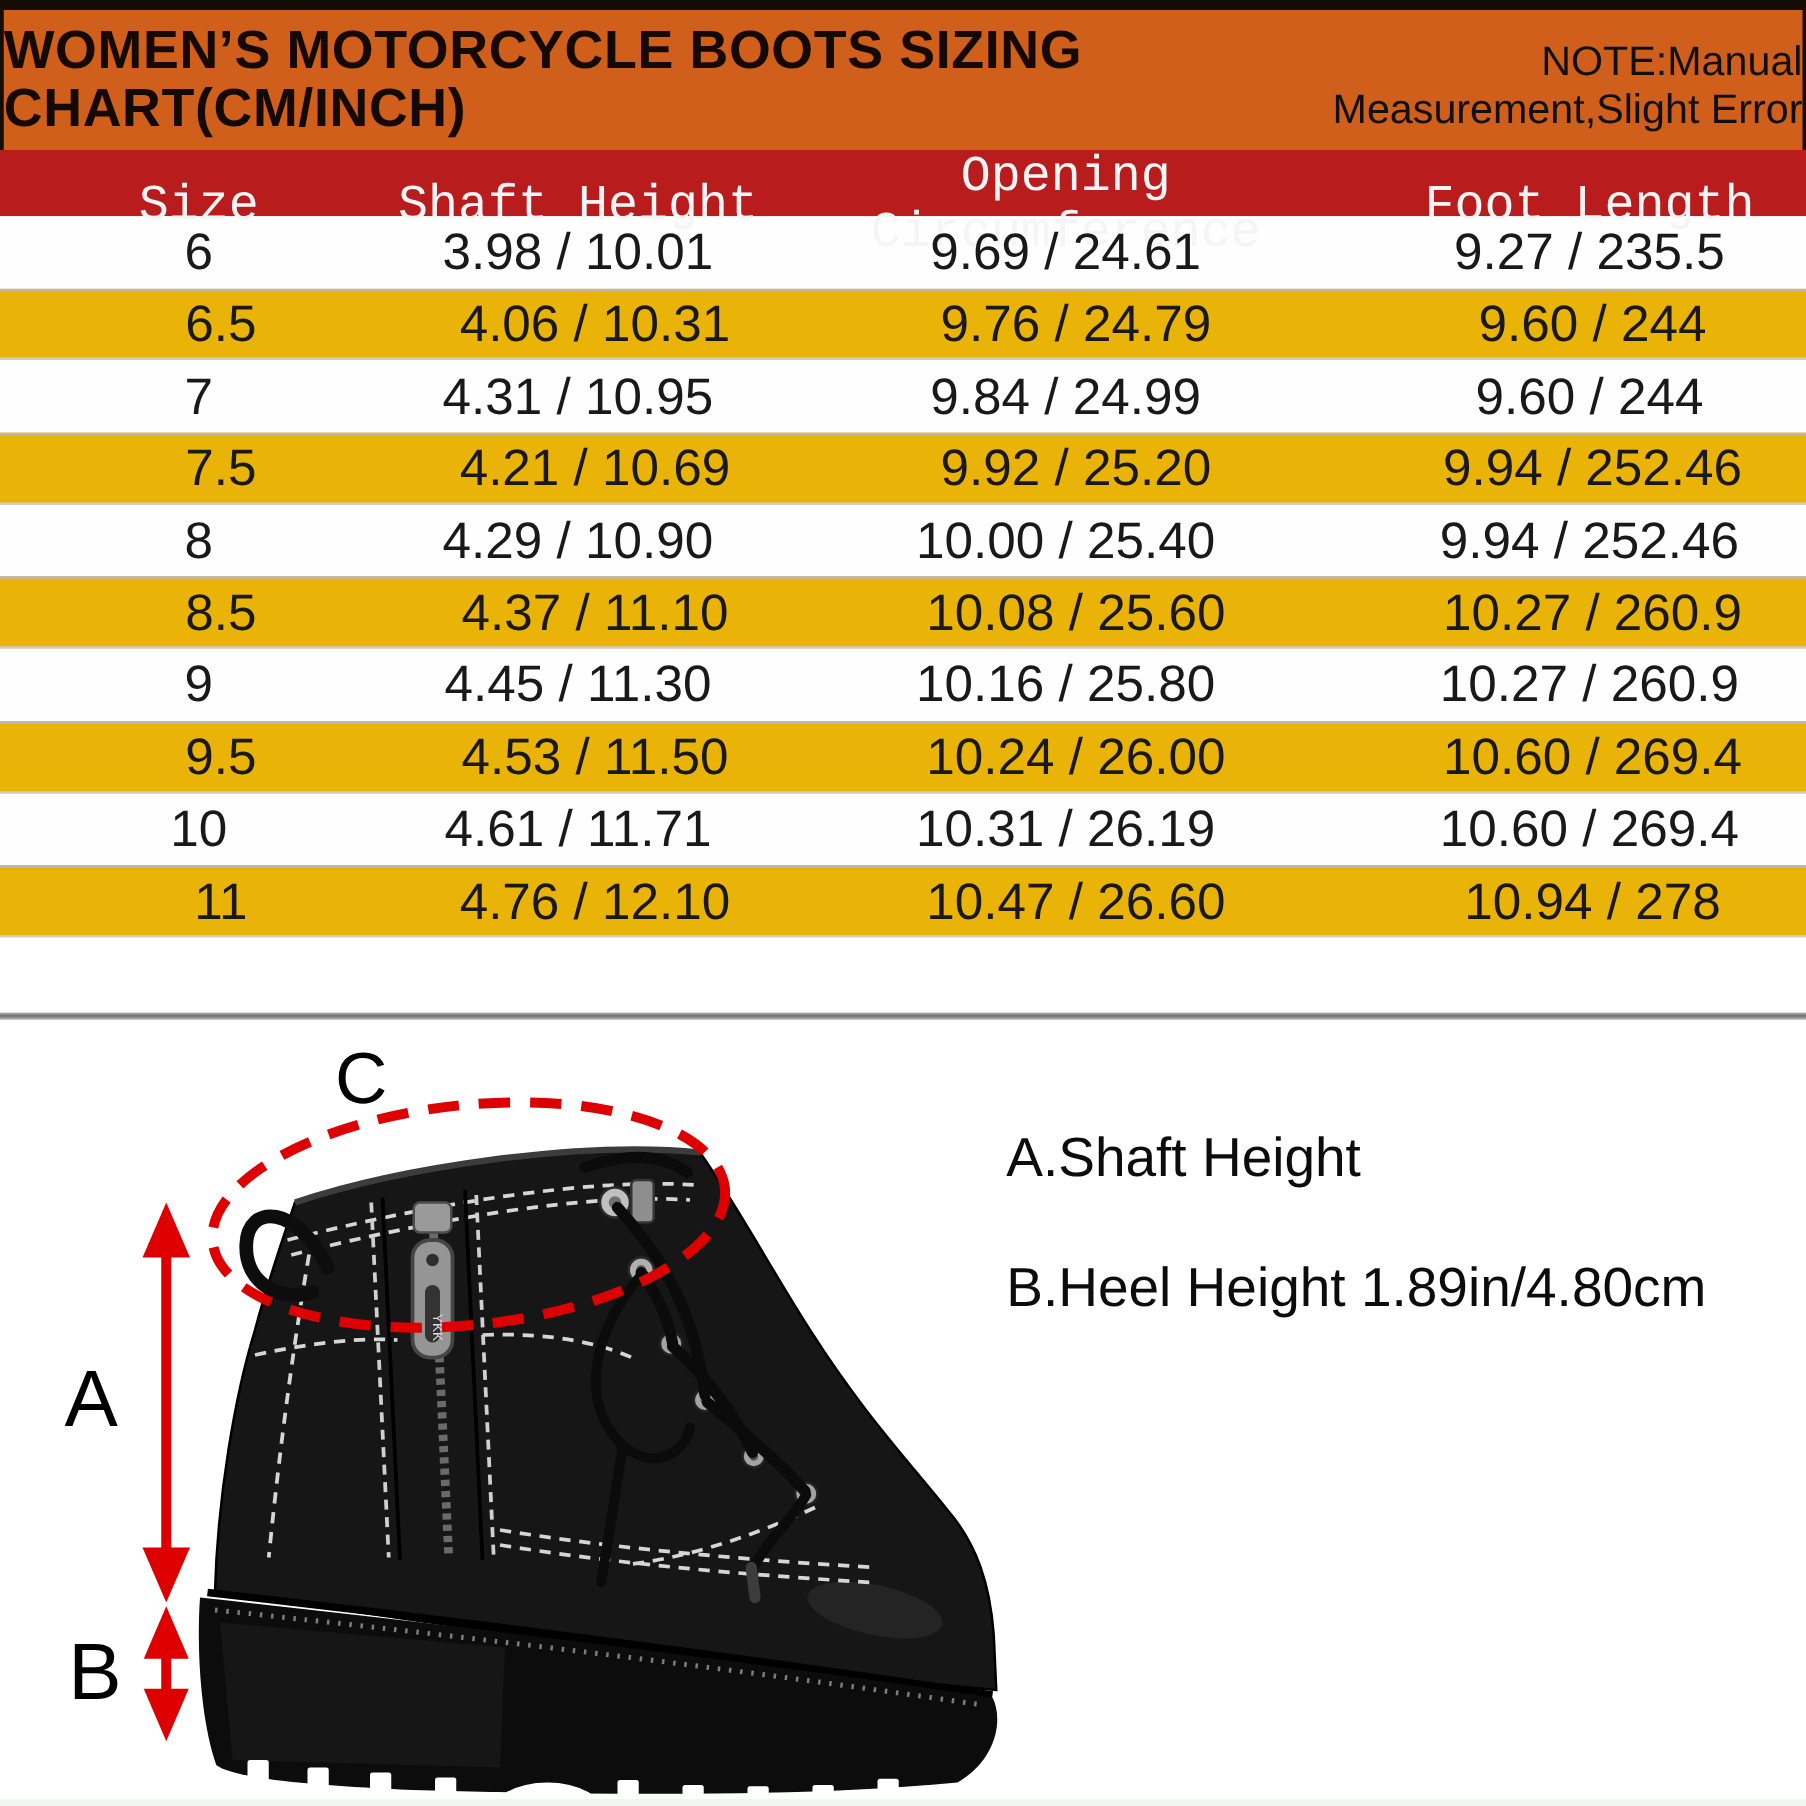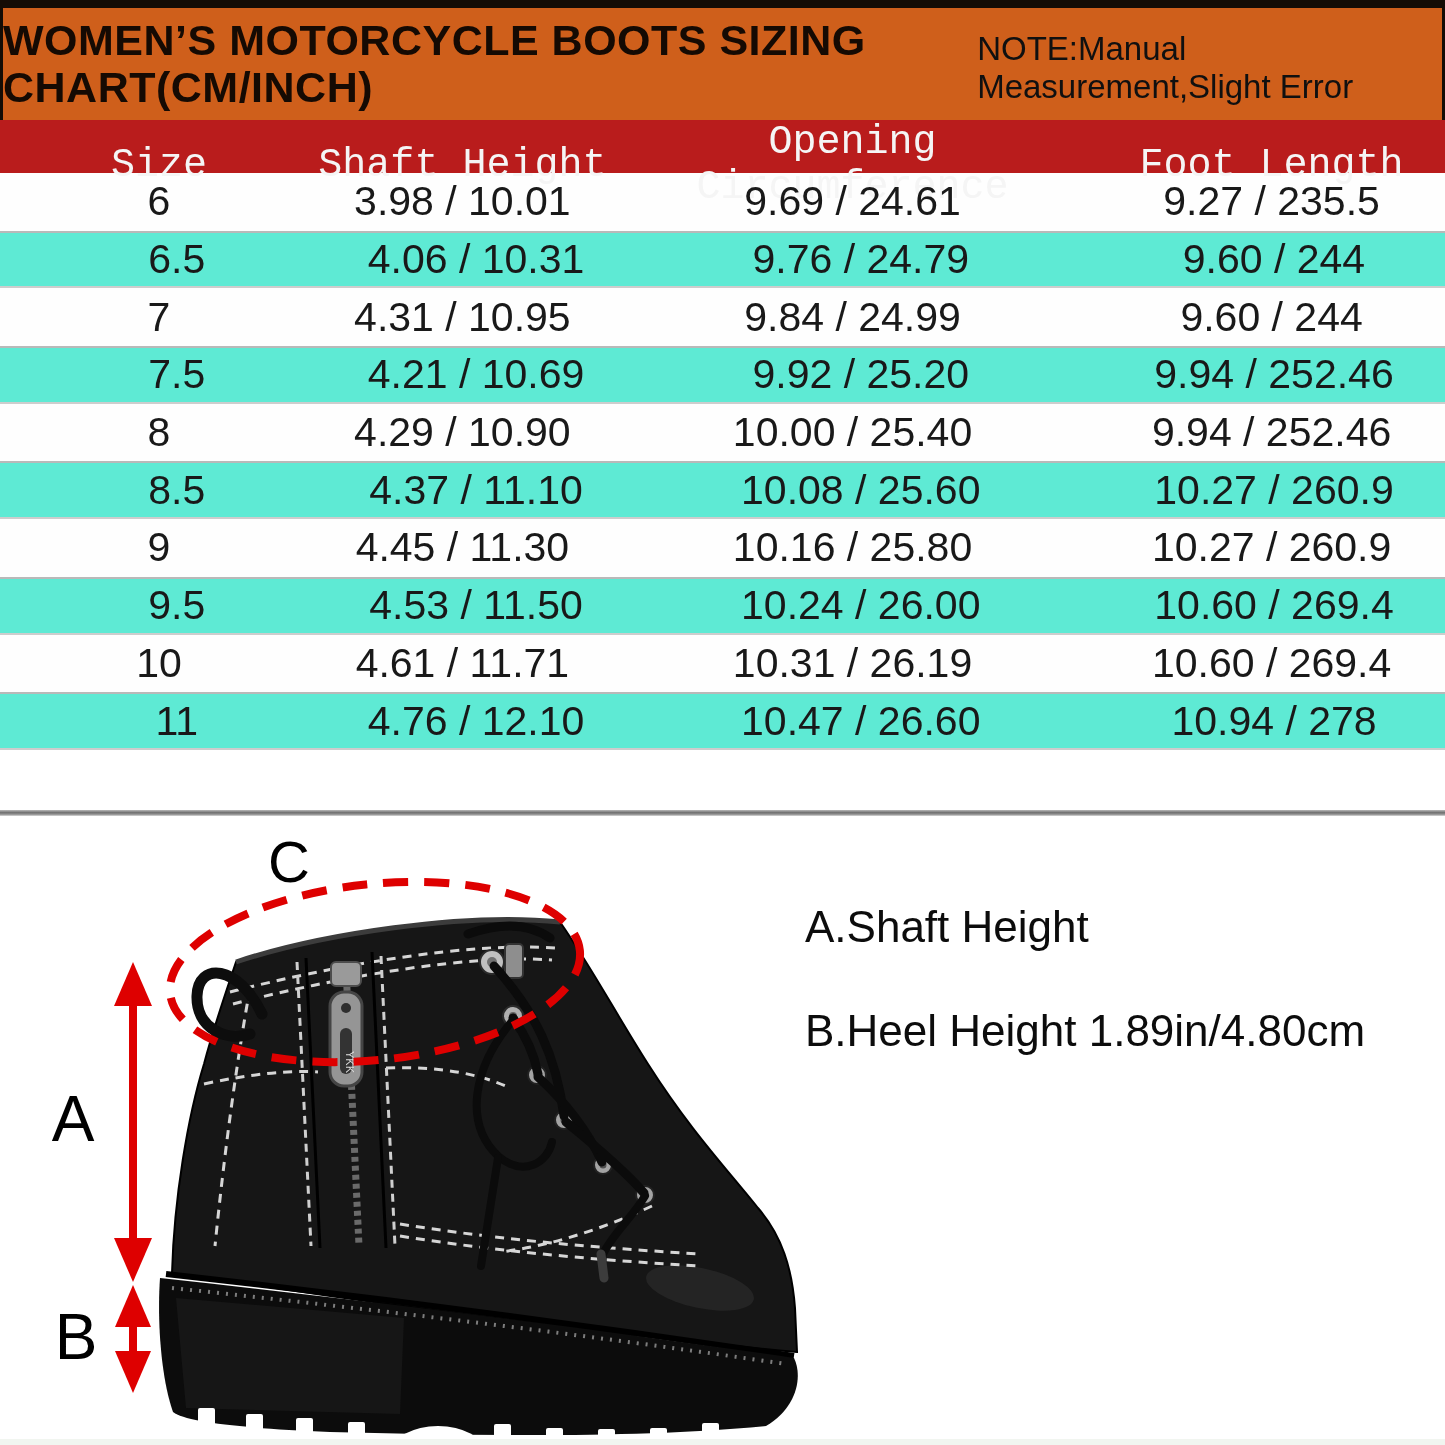--- a/index.html
+++ b/index.html
@@ -9,26 +9,26 @@
     font-family:"Liberation Sans","DejaVu Sans",sans-serif;color:#191919;
   }
   .top-strip{height:8px;background:#140c05;}
   .banner{
     height:112px;background:#cf5f1b;border-left:3px solid #140c05;border-right:3px solid #140c05;
     display:flex;flex-direction:row;align-items:center;justify-content:center;
   }
   .banner h1{
     margin:0;font-size:43px;font-weight:bold;color:#150a03;letter-spacing:.5px;line-height:1.1;
   }
-  .banner .note{margin-top:7px;font-size:33px;color:#101010;}
+  .banner .note{margin-top:7px;font-size:33px;color:#101010;text-align:right;}
   .grid-row{display:grid;grid-template-columns:22% 20% 34% 24%;align-items:center;text-align:center;}
   .thead{height:53px;background:#b91c1c;color:#f5f5f5;font-size:40px;font-family:Liberation Mono, monospace;}
   .tbody .grid-row{height:57.7px;font-size:41px;background:#fefefe;}
   .tbody .grid-row.alt{
-    background:#5eead4;
+    background:#eab308;
     box-shadow:inset 0 2px 0 #b9b9b9, inset 0 -2px 0 #cdcdcd;
     padding-left:20px;
   }
   .gap{height:60px;background:#fff;}
   .divider{height:6px;background:linear-gradient(180deg,#b9b9b9,#6f6f6f 45%,#9a9a9a 75%,#d9d9d9);}
   .diagram{position:relative;height:623px;background:#fff;}
   .boot-svg{position:absolute;left:0;top:0;}
   .legend{
     position:absolute;left:805px;top:86px;display:flex;flex-direction:column;gap:54px;
     font-size:44px;color:#0c0c0c;

